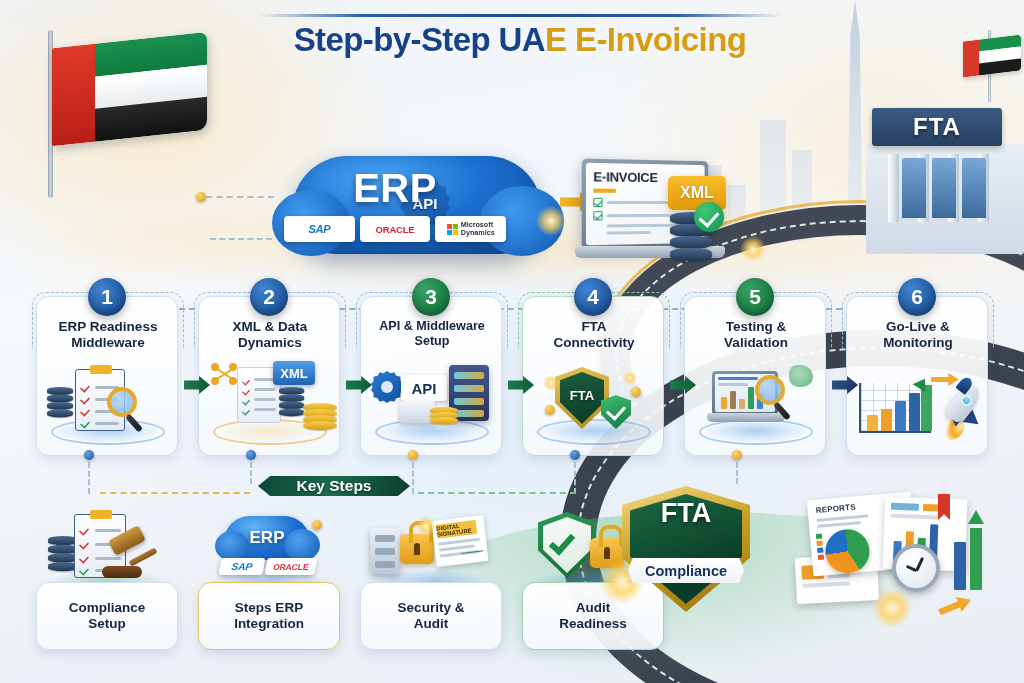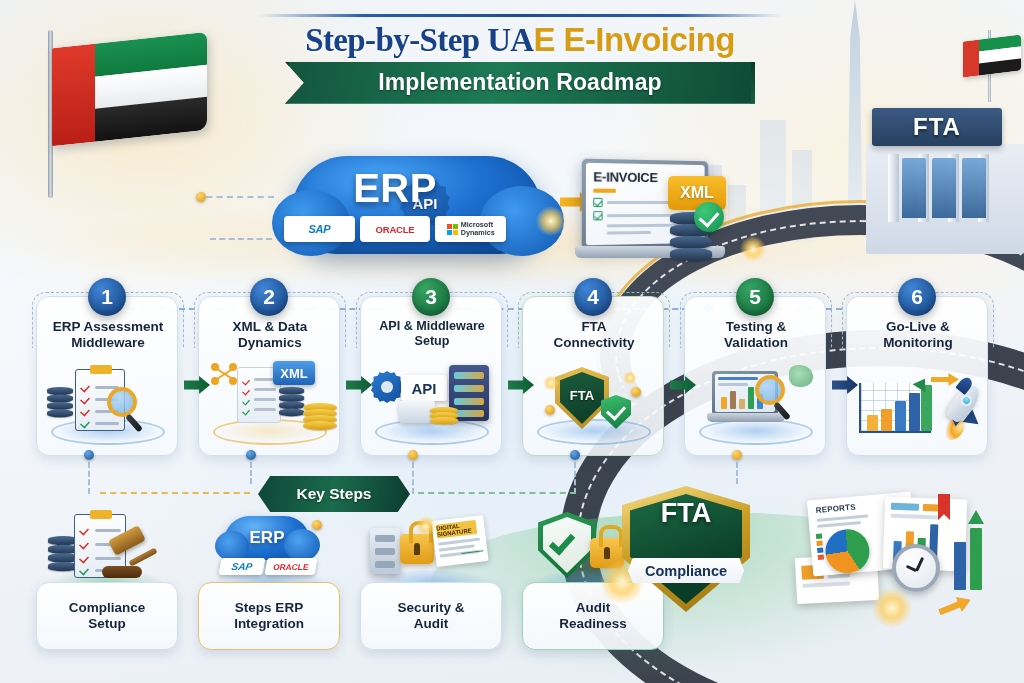--- a/index.html
+++ b/index.html
@@ -63,21 +63,21 @@
   }
 
   
   .header { position:absolute; left:250px; top:14px; width:540px; text-align:center; }
   .rule { height:3px; background:linear-gradient(90deg,rgba(31,78,140,0) 0%,#2a5ea8 20%,#1f4e8c 50%,#2a5ea8 80%,rgba(31,78,140,0) 100%); margin:0 8px 6px; }
   .title1 {
     font-size:33px; font-weight:700; letter-spacing:-0.6px; line-height:1.05;
     text-shadow:0 2px 3px rgba(255,255,255,.9);
     white-space:nowrap;
   }
-  .t-blue { color:#17428a;font-family:Liberation Serif, serif; }
+  .t-blue { color:#17428a; }
   .t-gold { color:#d79c16; }
   .ribbon {
     position:relative; margin:4px auto 0; width:470px; height:42px;
     background:linear-gradient(100deg,#14543f 0%,#1d7a55 45%,#0f4a36 100%);
     clip-path:polygon(0 0,100% 0,100% 100%,0 100%,4% 50%);
     display:flex; align-items:center; justify-content:center;
     box-shadow:0 3px 6px rgba(0,0,0,.25);
   }
   .ribbon::before, .ribbon::after {
     content:""; position:absolute; top:0; width:26px; height:42px;
@@ -309,21 +309,21 @@
   .rocket-win { position:absolute; left:20px; top:12px; width:11px; height:11px; border-radius:50%;
     background:radial-gradient(circle at 35% 30%,#8fe3f5,#2fa8c8); border:2px solid #e8eff6; transform:rotate(38deg); }
   .rocket-fin { position:absolute; width:0; height:0; border-left:8px solid transparent;
     border-right:8px solid transparent; border-bottom:14px solid #22457f; }
   .flame { position:absolute; left:4px; top:34px; width:18px; height:24px;
     background:radial-gradient(ellipse at 70% 20%,#fff0b8,#f8a620 45%,rgba(240,120,20,0) 75%);
     transform:rotate(38deg); border-radius:50%; }
 
   
   .key-banner {
-    position:absolute; left:258px; top:476px; width:152px; height:36px;
+    position:absolute; left:258px; top:476px; width:152px; height:20px;
     background:linear-gradient(100deg,#0f4637,#1a6b4d 50%,#0c3b2e);
     clip-path:polygon(8% 0,92% 0,100% 50%,92% 100%,8% 100%,0 50%);
     display:flex; align-items:center; justify-content:center;
     box-shadow:0 3px 6px rgba(0,0,0,.28); z-index:9;
   }
   .key-banner span { color:#fff; font-size:15.5px; font-weight:700; text-shadow:0 1px 2px rgba(0,0,0,.5); }
 
   
   .bottom-row { position:absolute; left:18px; top:500px; width:640px; height:150px; }
   .b-card {
@@ -467,23 +467,20 @@
     <div class="fta-win" style="left:66px;"></div>
     <div class="fta-win" style="left:96px;"></div>
     <div class="fta-roof">
       <span>FTA</span>
     </div>
   </div>
 
   <div class="header">
     <div class="rule"></div>
     <div class="title1"><span class="t-blue">Step-by-Step </span><span class="t-blue">UA</span><span class="t-gold">E E-Invoicing</span></div>
-    <div class="ribbon">
-      <span>Implementation Roadmap</span>
-    </div>
   </div>
 
   <div class="dash-line" style="left:196px;top:196px;width:78px;"></div>
   <div class="node-dot gold" style="left:196px;top:192px;"></div>
 
   <div class="cloud-stage">
     <div class="cloud"></div>
     <div class="erp-word">ERP</div>
     <div class="vendor-row">
       <div class="vendor">
@@ -558,21 +555,21 @@
     <div class="connector" style="left:428px;width:78px;"></div>
     <div class="connector" style="left:566px;width:104px;"></div>
     <div class="connector" style="left:728px;width:96px;"></div>
     <div class="conn-dot" style="left:240px;"></div>
     <div class="conn-dot cyan" style="left:686px;"></div>
 
     <div class="step-card" style="left:18px;">
       <div class="step-dash"></div>
       <div class="badge blue">1</div>
       <div class="step-label">
-        <span>ERP Assessment</span><br>
+        <span>ERP Readiness</span><br>
         <span>Middleware</span>
       </div>
       <div class="step-art">
         <div class="podium"></div>
         <div class="db-stack" style="left:2px;top:30px;transform:scale(.62);transform-origin:left top;">
           <i style="top:0"></i>
             <i style="top:12px"></i>
             <i style="top:24px"></i>
             <i style="top:36px"></i>
         </div>

